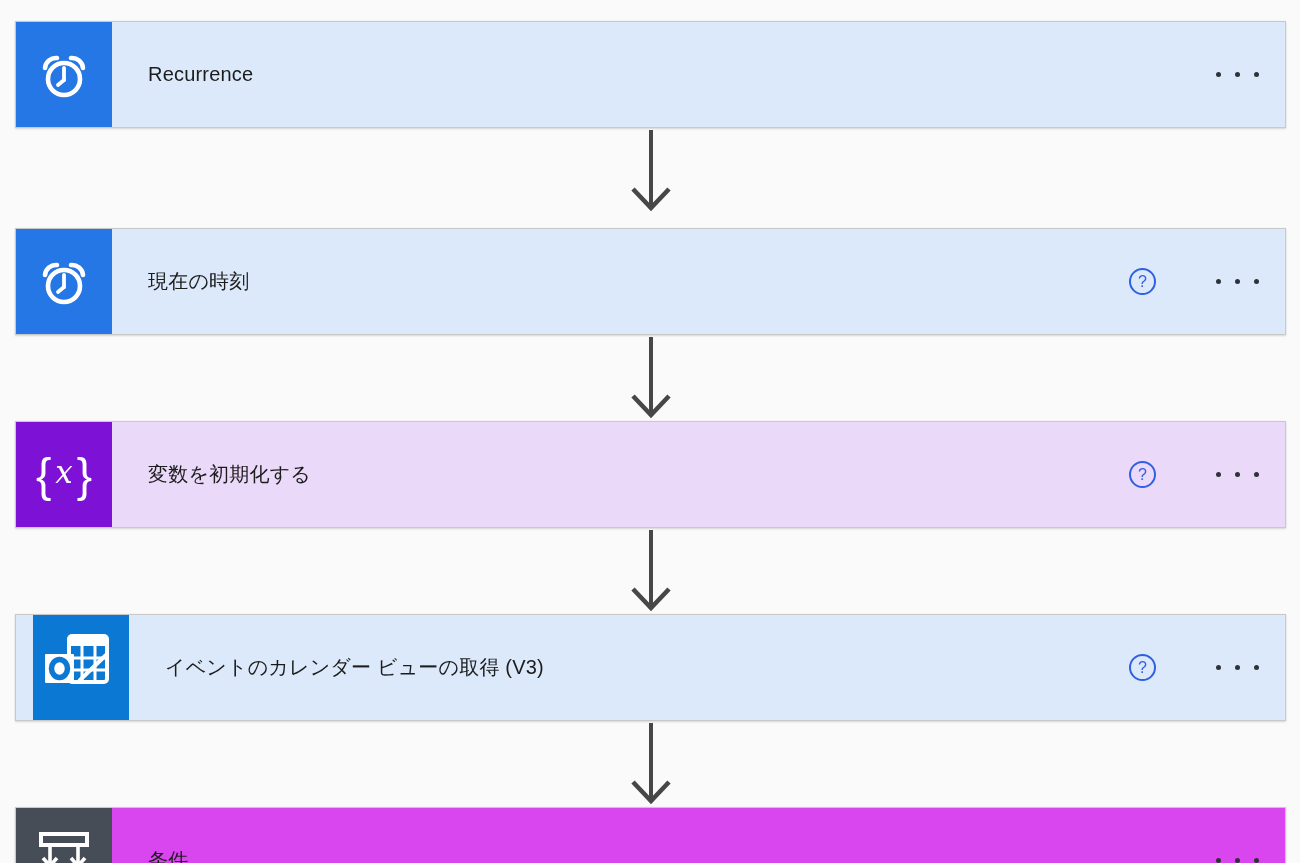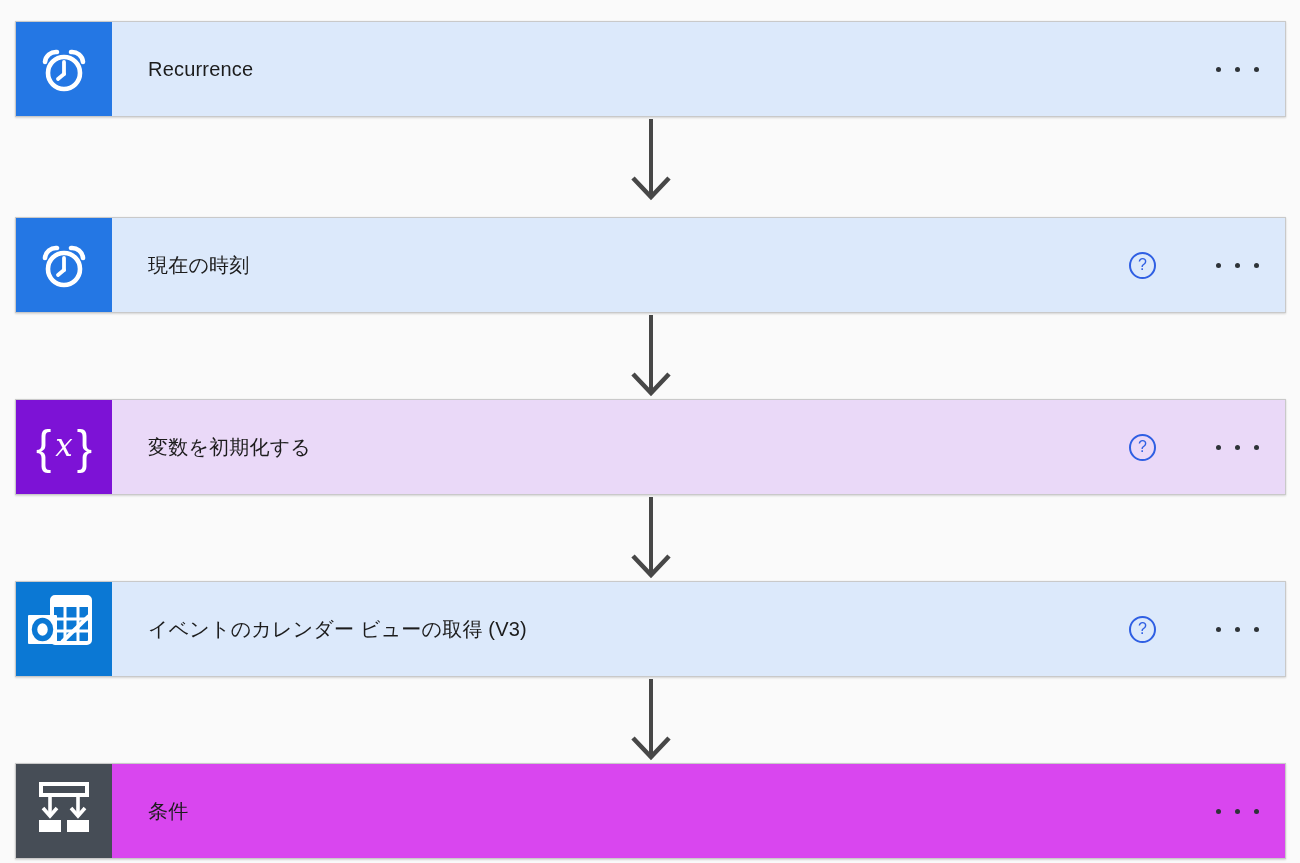--- a/index.html
+++ b/index.html
@@ -1,21 +1,21 @@
 <!DOCTYPE html>
 <html><head>
 <meta charset="utf-8">
 <style>
   * { margin:0; padding:0; box-sizing:border-box; }
   html,body { width:1300px; height:863px; background:#fafafa; overflow:hidden;
               font-family:"Liberation Sans","DejaVu Sans",sans-serif; }
   .flow { width:1271px; margin:21px 14px 0 15px; display:flex; flex-direction:column; }
 
   .step-card {
-    height:96px; width:100%;
+    height:107px; width:100%;
     display:flex; align-items:stretch;
     border:1px solid #c9c9c9;
     box-shadow:0 1px 2px rgba(0,0,0,.14), 0 0 1px rgba(0,0,0,.08);
     cursor:pointer;
   }
   .icon-box {
     width:96px; min-width:96px; height:100%;
     display:flex; align-items:center; justify-content:center;
   }
   .card-body {
@@ -154,21 +154,21 @@
       </button>
     </div>
   </div>
 
   <div class="connector">
     <svg width="48" height="82" viewBox="0 0 48 82">
         <use href="#down-arrow"></use>
       </svg>
   </div>
 
-  <div class="step-card" style="background: rgb(220, 233, 251);">
+  <div class="step-card" style="background: rgb(220, 233, 251); padding-left: 17px;">
     <div class="icon-box" style="color: rgb(11, 120, 212); background: rgb(11, 120, 212);">
       <svg width="96" height="96" viewBox="0 0 96 96">
           <use href="#outlook-calendar"></use>
         </svg>
     </div>
     <div class="card-body">
       <span class="step-title">イベントのカレンダー ビューの取得 (V3)</span>
       <span class="spacer"></span>
       <button class="help-btn">?</button>
       <button class="menu-btn">

